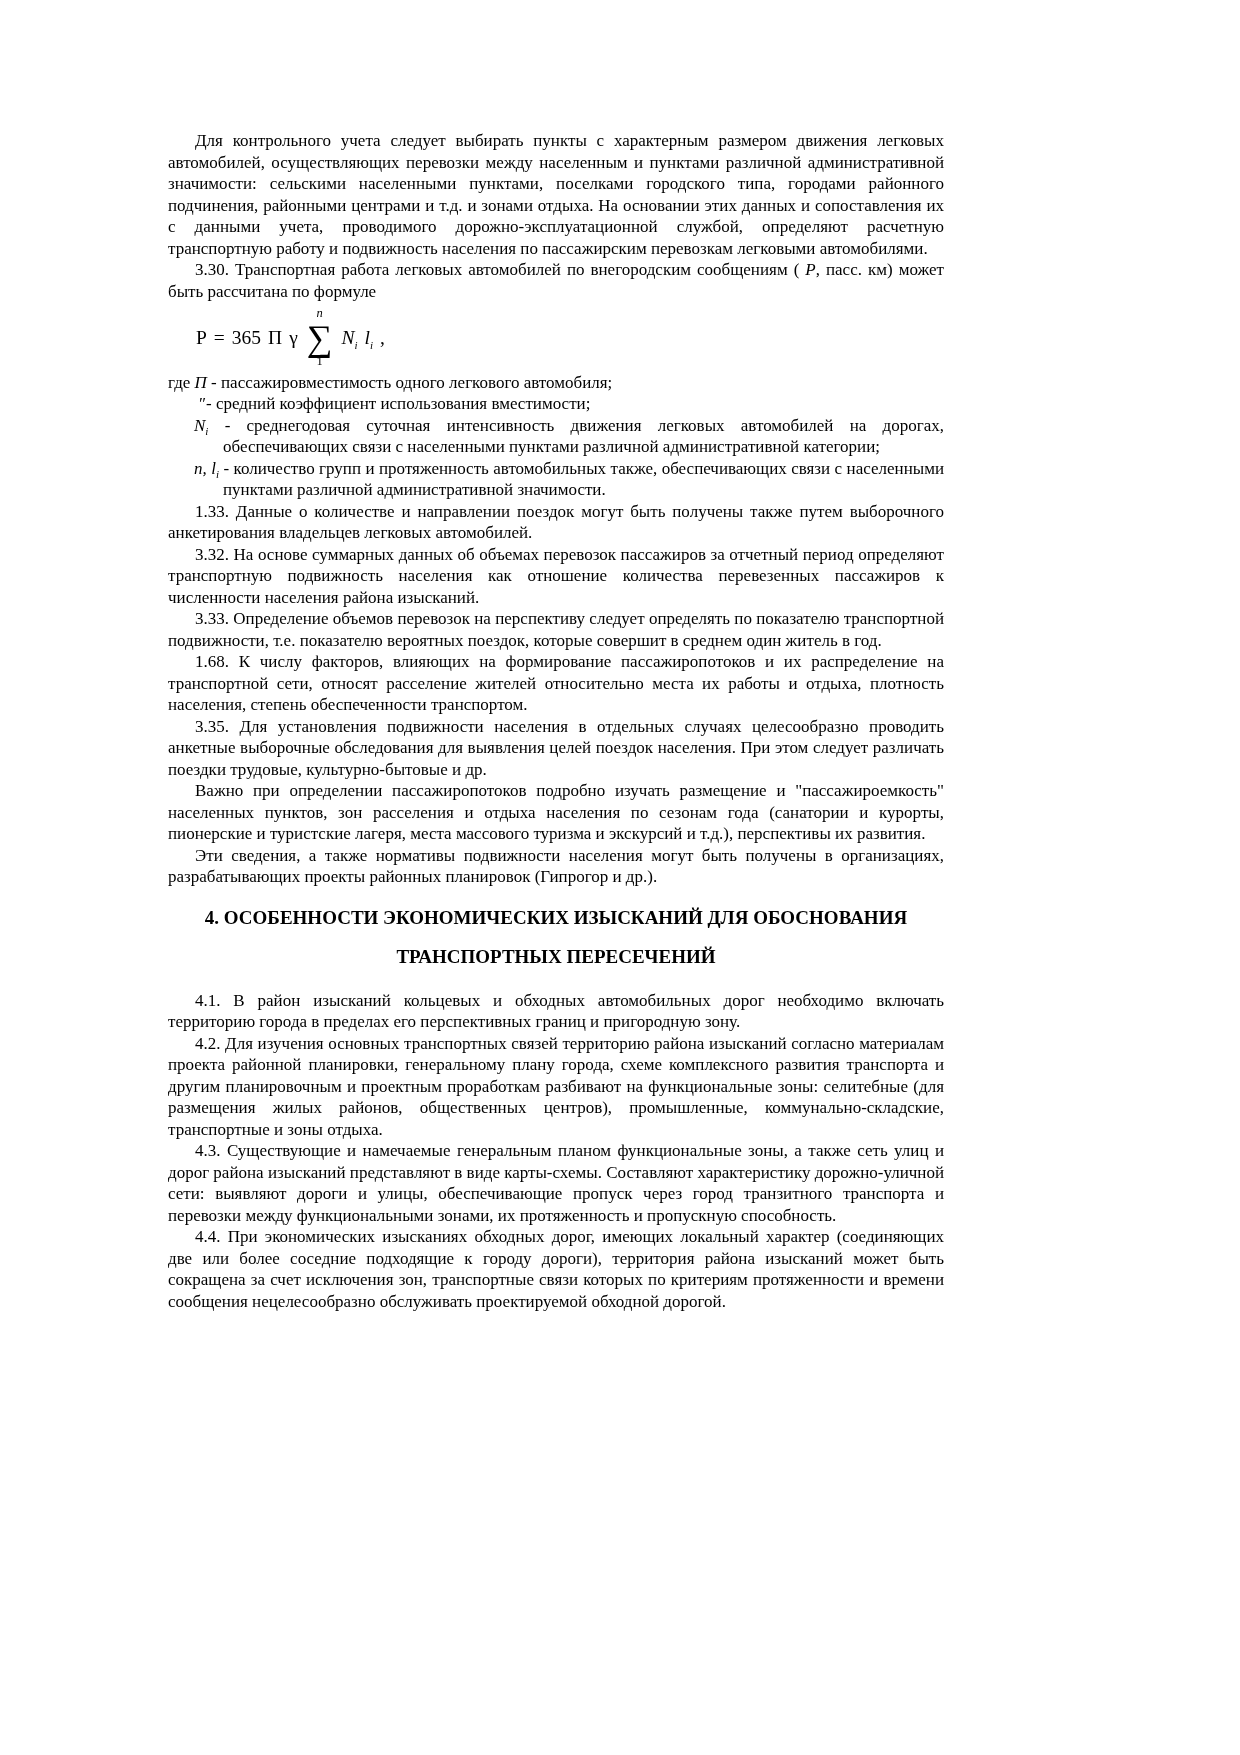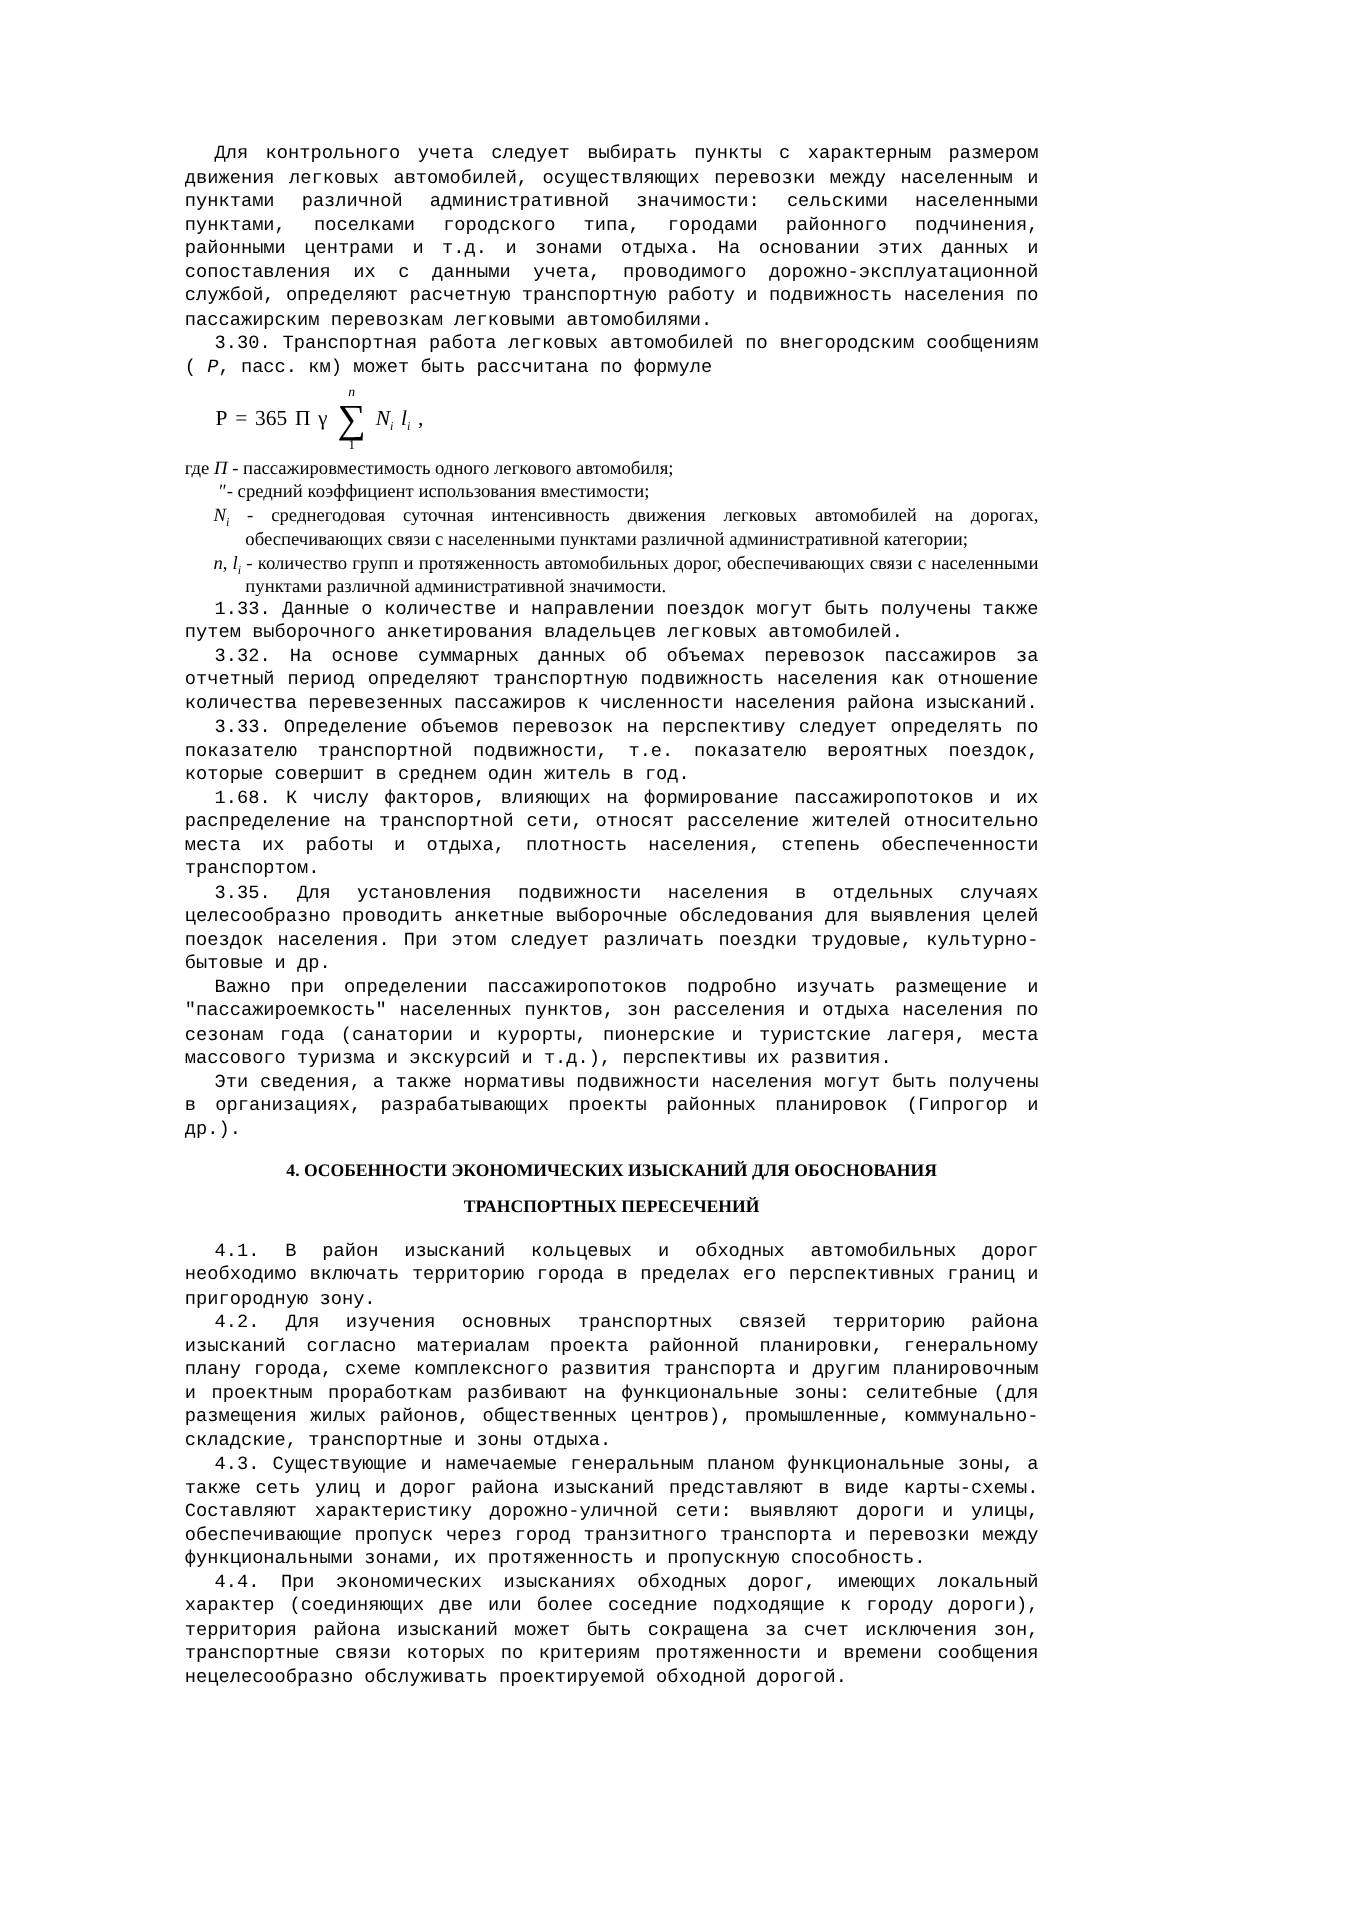--- a/index.html
+++ b/index.html
@@ -13,21 +13,21 @@
     color: #000000;
     padding: 130px 296px 60px 168px;
     font-family: "Liberation Serif", "DejaVu Serif", serif;
     font-size: 17px;
     line-height: 21.5px;
   }
   p.para {
     margin: 0;
     text-align: justify;
   }
-  .indent { text-indent: 27px; font-family: Liberation Mono, monospace; }
+  .indent { text-indent: 27px; }
   .def-2 { text-indent: 31px; }
   .hang {
     padding-left: 55px;
     text-indent: -29px;
   }
   .var { font-style: italic; }
   sub.fsub {
     font-size: 11px;
     font-style: italic;
     line-height: 0;
@@ -59,21 +59,21 @@
     font-style: normal;
   }
   .sigma-bottom {
     font-size: 12.5px;
     font-style: normal;
     line-height: 1.1;
   }
   .heading {
     font-weight: bold;
     text-align: center;
-    font-size: 16px;
+    font-size: 19px;
     line-height: 2.05;
     margin: 11px 0 13px 0;
   }
 </style>
 </head>
 <body>
 
 <div class="page">
 
   <p class="para indent">Для контрольного учета следует выбирать пункты с характерным размером движения легковых автомобилей, осуществляющих перевозки между населенным и пунктами различной административной значимости: сельскими населенными пунктами, поселками городского типа, городами районного подчинения, районными центрами и т.д. и зонами отдыха. На основании этих данных и сопоставления их с данными учета, проводимого дорожно-эксплуатационной службой, определяют расчетную транспортную работу и подвижность населения по пассажирским перевозкам легковыми автомобилями.</p>
@@ -95,21 +95,21 @@
     <span class="f-group"><i class="var">l</i><sub class="fsub">i</sub></span>
     <span class="f-tok">,</span>
   </div>
 
   <p class="para"><span>где</span> <i class="var">П</i> <span>- пассажировместимость одного легкового автомобиля;</span></p>
 
   <p class="para def-2"><span>″</span><span>- средний коэффициент использования вместимости;</span></p>
 
   <p class="para hang"><i class="var">N</i><sub class="fsub">i</sub> <span>- среднегодовая суточная интенсивность движения легковых автомобилей на дорогах, обеспечивающих связи с населенными пунктами различной административной категории;</span></p>
 
-  <p class="para hang"><i class="var">n, l</i><sub class="fsub">i</sub> <span>- количество групп и протяженность автомобильных дорог, обеспечивающих связи с населенными пунктами различной административной значимости.</span></p>
+  <p class="para hang"><i class="var">n, l</i><sub class="fsub">i</sub> <span>- количество групп и протяженность автомобильных также, обеспечивающих связи с населенными пунктами различной административной значимости.</span></p>
 
   <p class="para indent">1.33. Данные о количестве и направлении поездок могут быть получены также путем выборочного анкетирования владельцев легковых автомобилей.</p>
   <p class="para indent">3.32. На основе суммарных данных об объемах перевозок пассажиров за отчетный период определяют транспортную подвижность населения как отношение количества перевезенных пассажиров к численности населения района изысканий.</p>
   <p class="para indent">3.33. Определение объемов перевозок на перспективу следует определять по показателю транспортной подвижности, т.е. показателю вероятных поездок, которые совершит в среднем один житель в год.</p>
   <p class="para indent">1.68. К числу факторов, влияющих на формирование пассажиропотоков и их распределение на транспортной сети, относят расселение жителей относительно места их работы и отдыха, плотность населения, степень обеспеченности транспортом.</p>
   <p class="para indent">3.35. Для установления подвижности населения в отдельных случаях целесообразно проводить анкетные выборочные обследования для выявления целей поездок населения. При этом следует различать поездки трудовые, культурно-бытовые и др.</p>
   <p class="para indent">Важно при определении пассажиропотоков подробно изучать размещение и "пассажироемкость" населенных пунктов, зон расселения и отдыха населения по сезонам года (санатории и курорты, пионерские и туристские лагеря, места массового туризма и экскурсий и т.д.), перспективы их развития.</p>
   <p class="para indent">Эти сведения, а также нормативы подвижности населения могут быть получены в организациях, разрабатывающих проекты районных планировок (Гипрогор и др.).</p>
 
   <div class="heading">

